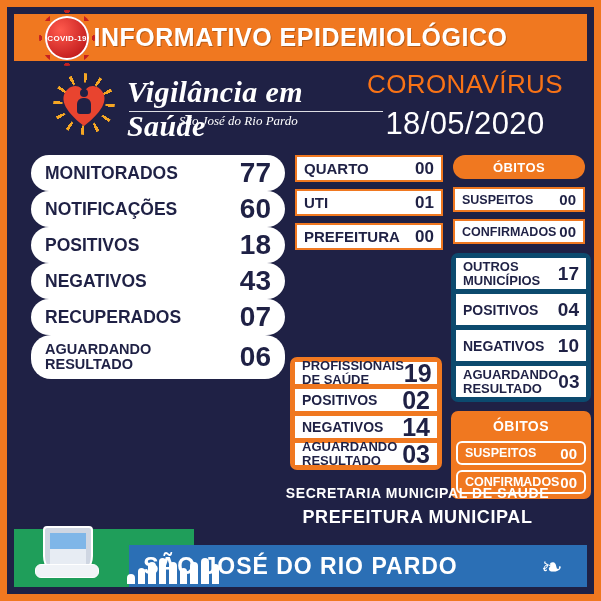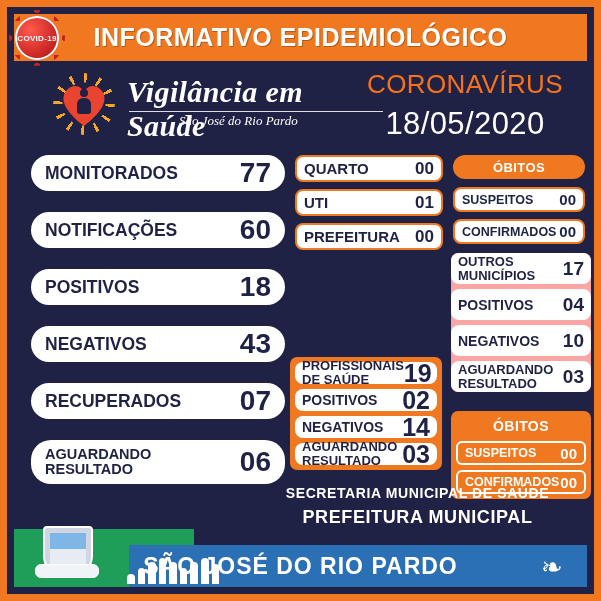--- a/index.html
+++ b/index.html
@@ -23,21 +23,21 @@
     background:#f07820;
     display:flex;align-items:center;justify-content:center;
   }
   .header-title{
     color:#ffffff;font-size:25px;font-weight:bold;letter-spacing:.5px;
     text-shadow:1px 1px 0 rgba(0,0,0,.25);
     white-space:nowrap;
   }
   .covid-badge{
     position:absolute;left:8px;top:8px;width:74px;height:46px;
-    display:flex;align-items:center;justify-content:flex-start;
+    display:flex;align-items:center;justify-content:flex-end;
   }
   .covid-circle{
     width:44px;height:44px;border-radius:50%;
     background:radial-gradient(circle at 35% 32%, #ff5a4d 0%, #c62020 70%, #8e1414 100%);
     position:relative;display:flex;align-items:center;justify-content:center;
     box-shadow:0 0 0 2px #fff inset;
   }
   .covid-circle:before{
     content:"";position:absolute;inset:-6px;border-radius:50%;
     background:
@@ -122,56 +122,56 @@
     display:flex;align-items:center;justify-content:space-between;
     background:#ffffff;border-radius:18px;
     padding:0 14px;box-sizing:border-box;
     color:#1f2145;
   }
   .pill .lbl{font-size:18px;font-weight:600;}
   .pill .val{font-size:27px;font-weight:bold;}
 
   
   .left-col{position:absolute;left:24px;top:148px;width:254px;}
-  .left-col .pill{height:36px;margin-bottom:21px;border-radius:20px;}
+  .left-col .pill{height:36px;margin-bottom:0;border-radius:20px;}
   .left-col .pill.two-line{height:44px;}
   .left-col .pill .lbl{font-size:17.5px;}
   .left-col .pill .val{font-size:28px;}
   .lbl-2{line-height:1.05;font-size:14.5px !important;font-weight:600;text-align:left;}
 
   
   .barhead{
     background:#f07820;color:#ffffff;border-radius:14px;
     display:flex;align-items:center;justify-content:center;
     font-size:13px;font-weight:bold;letter-spacing:.4px;height:24px;
   }
 
   
   .hosp{position:absolute;left:288px;top:148px;width:148px;}
   .hosp .barhead{margin-bottom:8px;}
   .row-w{
     display:flex;align-items:center;justify-content:space-between;
-    background:#ffffff;border:2px solid #f07820;border-radius:8px;
+    background:#ffffff;border:2px solid #f07820;border-radius:0;
     height:27px;padding:0 7px;box-sizing:border-box;margin-bottom:7px;
     color:#1f2145;
   }
   .row-w .lbl{font-size:15px;font-weight:600;}
   .row-w .val{font-size:17px;font-weight:bold;}
 
   
   .obitos-top{position:absolute;left:446px;top:148px;width:132px;}
   .obitos-top .barhead{margin-bottom:8px;}
   .obitos-top .row-w{height:25px;}
   .obitos-top .row-w .lbl{font-size:12.5px;}
   .obitos-top .row-w .val{font-size:15px;}
 
   
   .outros{
     position:absolute;left:444px;top:246px;width:140px;
-    background:#fca5a5;border-radius:7px;box-sizing:border-box;
+    background:#0c4a6e;border-radius:7px;padding:5px;box-sizing:border-box;
   }
   .outros .row-w{margin-bottom:5px;height:31px;border-width:0;}
   .outros .row-w:last-child{margin-bottom:0;}
   .outros .row-w .lbl{font-size:14px;}
   .outros .row-w .val{font-size:19px;}
   .lbl-stack{line-height:1.05;font-size:13px !important;font-weight:600;}
 
   .obitos-bot{
     position:absolute;left:444px;top:404px;width:140px;
     background:#f07820;border-radius:7px;padding:5px;box-sizing:border-box;

